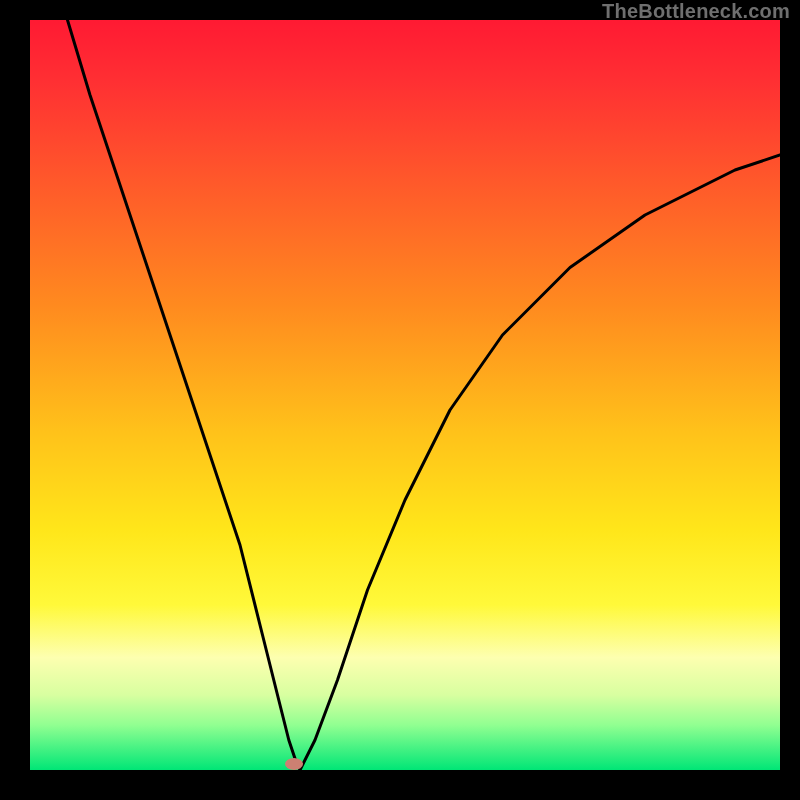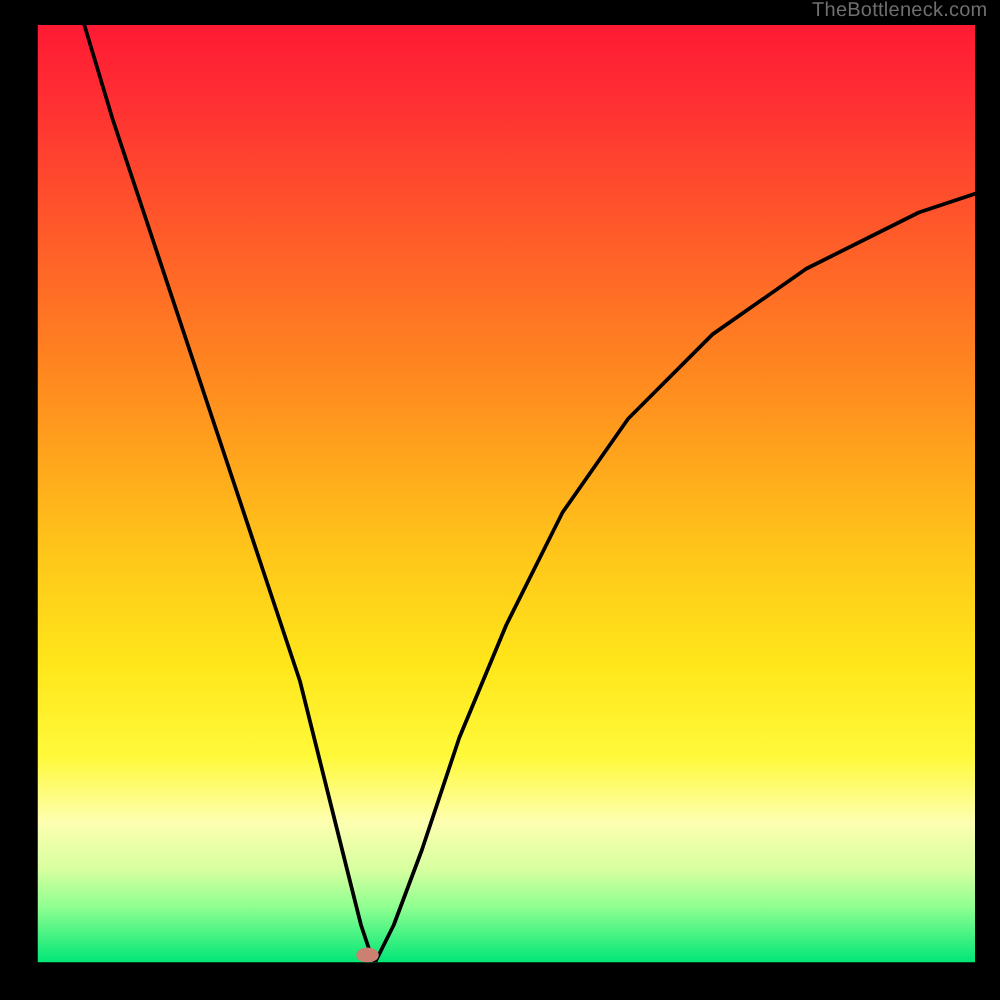--- a/index.html
+++ b/index.html
@@ -47,23 +47,24 @@
     position: absolute;
     left: 0; top: 0;
     width: 750px;
     height: 750px;
   }
   .watermark {
     position: absolute;
     top: 0;
     right: 10px;
     font-family: Arial, Helvetica, sans-serif;
-    font-size: 16px;
+    font-size: 20px;
     color: #6f6f6f;
     letter-spacing: 0.2px;
+    font-weight: bold;
   }
   .marker {
     position: absolute;
     width: 18px;
     height: 12px;
     background: #cc8072;
     border-radius: 50%;
   }
 </style>
 </head>

